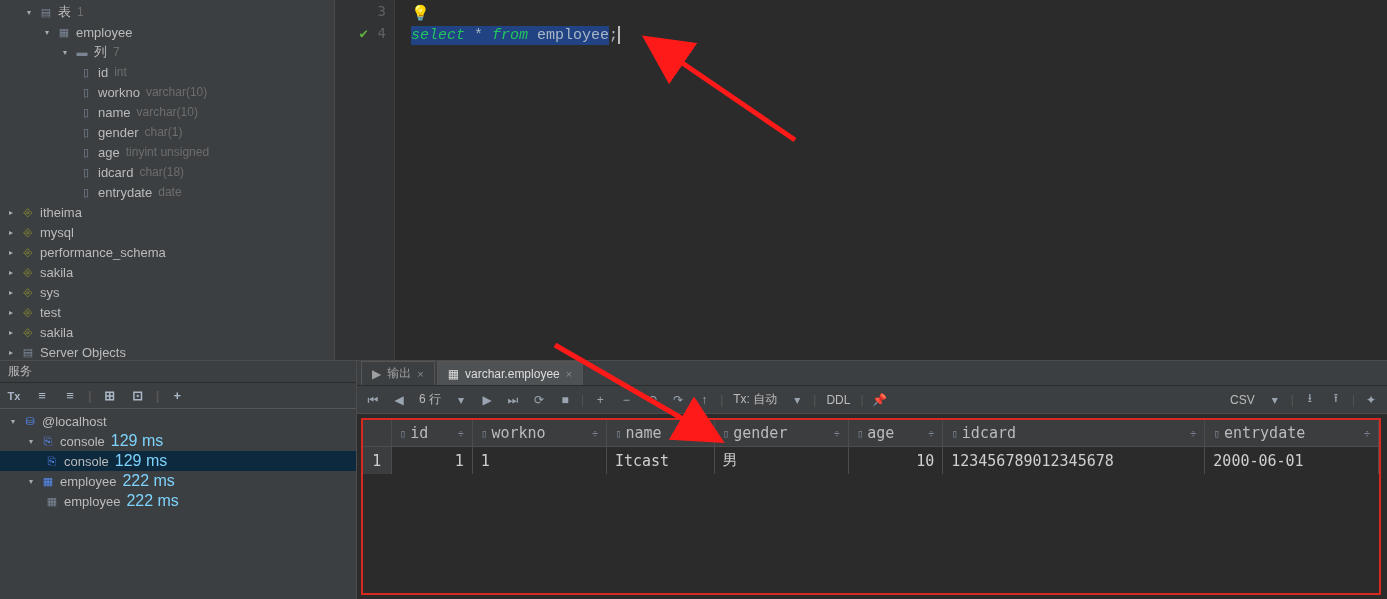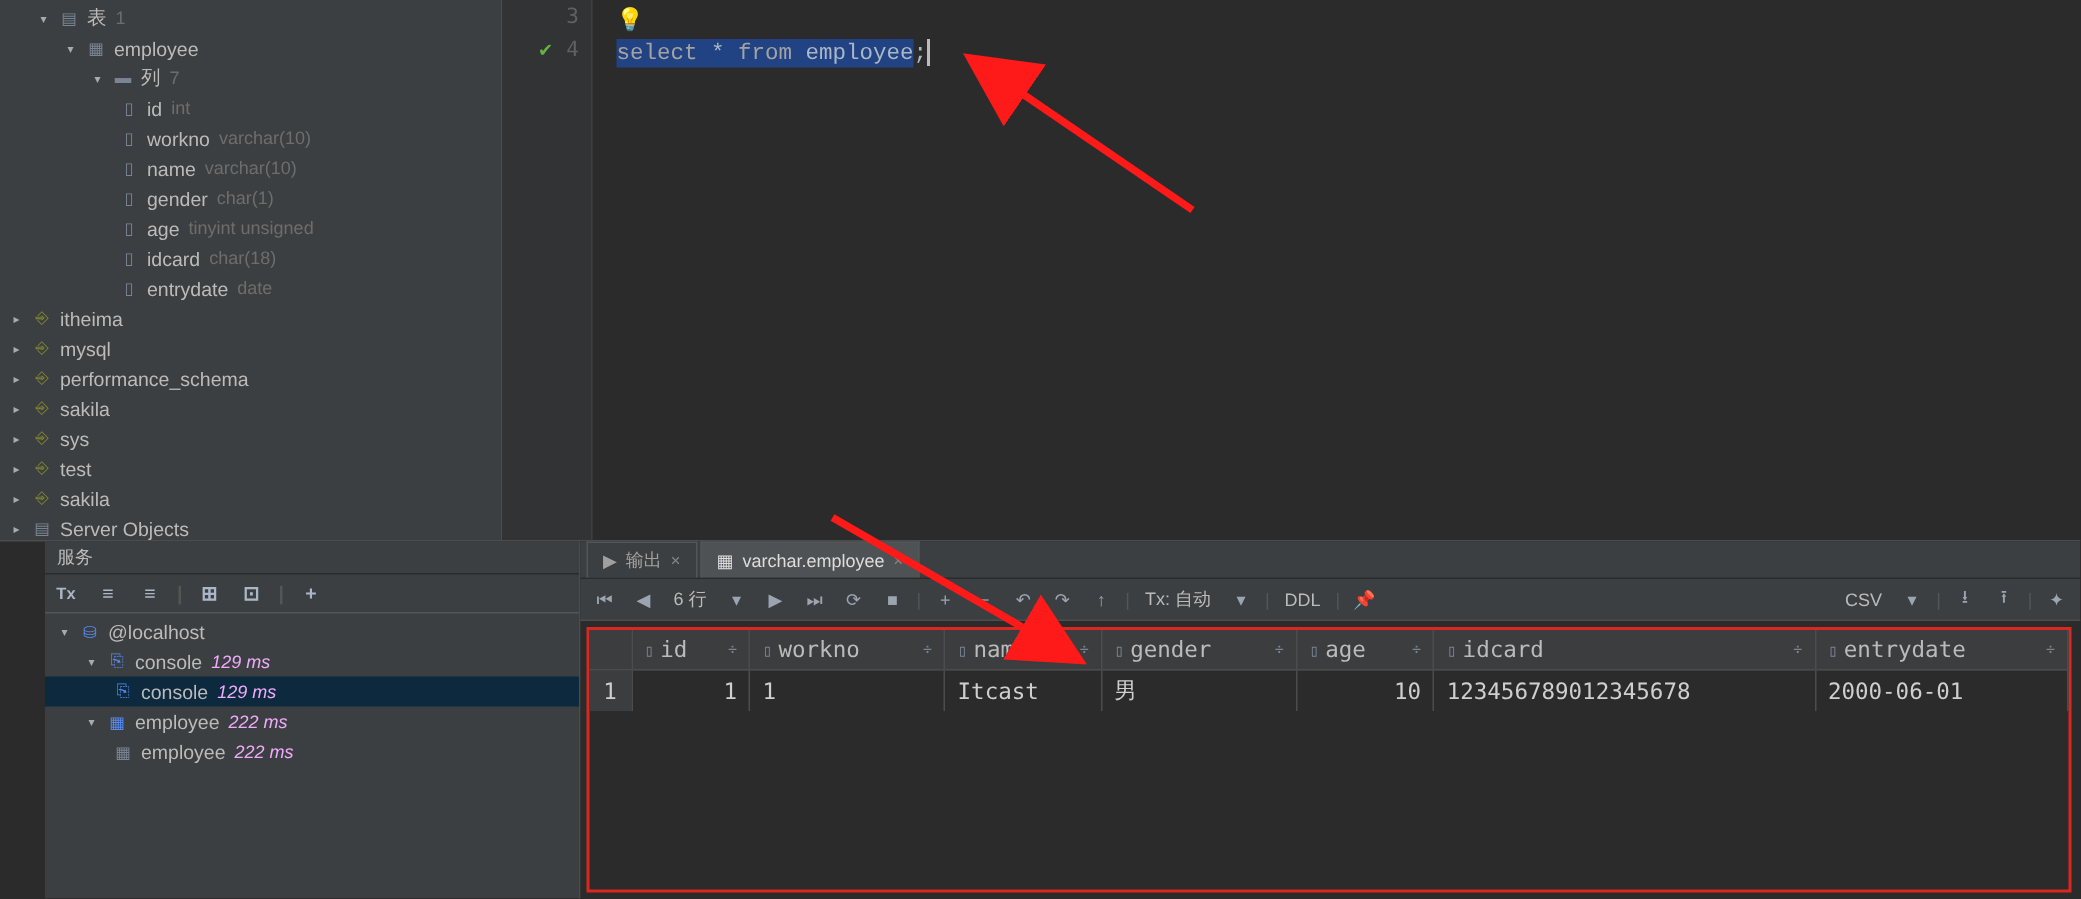--- a/index.html
+++ b/index.html
@@ -103,33 +103,32 @@
   height: 22px;
   display: flex;
   align-items: center;
   white-space: pre;
 }
 .bulb {
   color: #d4a017;
   font-size: 15px;
   margin-right: 6px;
 }
-.kw { color: #a3a3a3; }
+.kw { color: #22c55e; font-style: italic; }
 .op { color: #a9b7c6; }
 .sel { background: #214283; color: #a9b7c6; padding: 1px 0; }
 .cursor { display:inline-block; width:2px; height:18px; background:#bbbbbb; vertical-align:middle; }
 
 
 .services-panel {
   width: 357px;
   background: #3c3f41;
   border-right: 1px solid #4c4c4c;
   display: flex;
   flex-direction: column;
-  margin-left: 30px;
 }
 .services-header {
   height: 22px;
   background: #3c3f41;
   border-bottom: 1px solid #2b2b2b;
   padding: 0 8px;
   display: flex;
   align-items: center;
   color: #bbb;
   font-size: 12px;
@@ -158,21 +157,21 @@
 .srv-row {
   display: flex;
   align-items: center;
   height: 20px;
   padding-left: 8px;
   cursor: pointer;
 }
 .srv-row.selected { background: #0d293e; }
 .srv-indent-1 { padding-left: 26px; }
 .srv-indent-2 { padding-left: 44px; }
-.ms { color: #f0abfc; margin-left: 6px; font-size: 12px; font-style: italic; }
+.ms { color: #7dd3fc; margin-left: 6px; font-size: 16px; }
 
 
 .result-area {
   flex: 1;
   background: #2b2b2b;
   display: flex;
   flex-direction: column;
 }
 
 .result-tabs {

